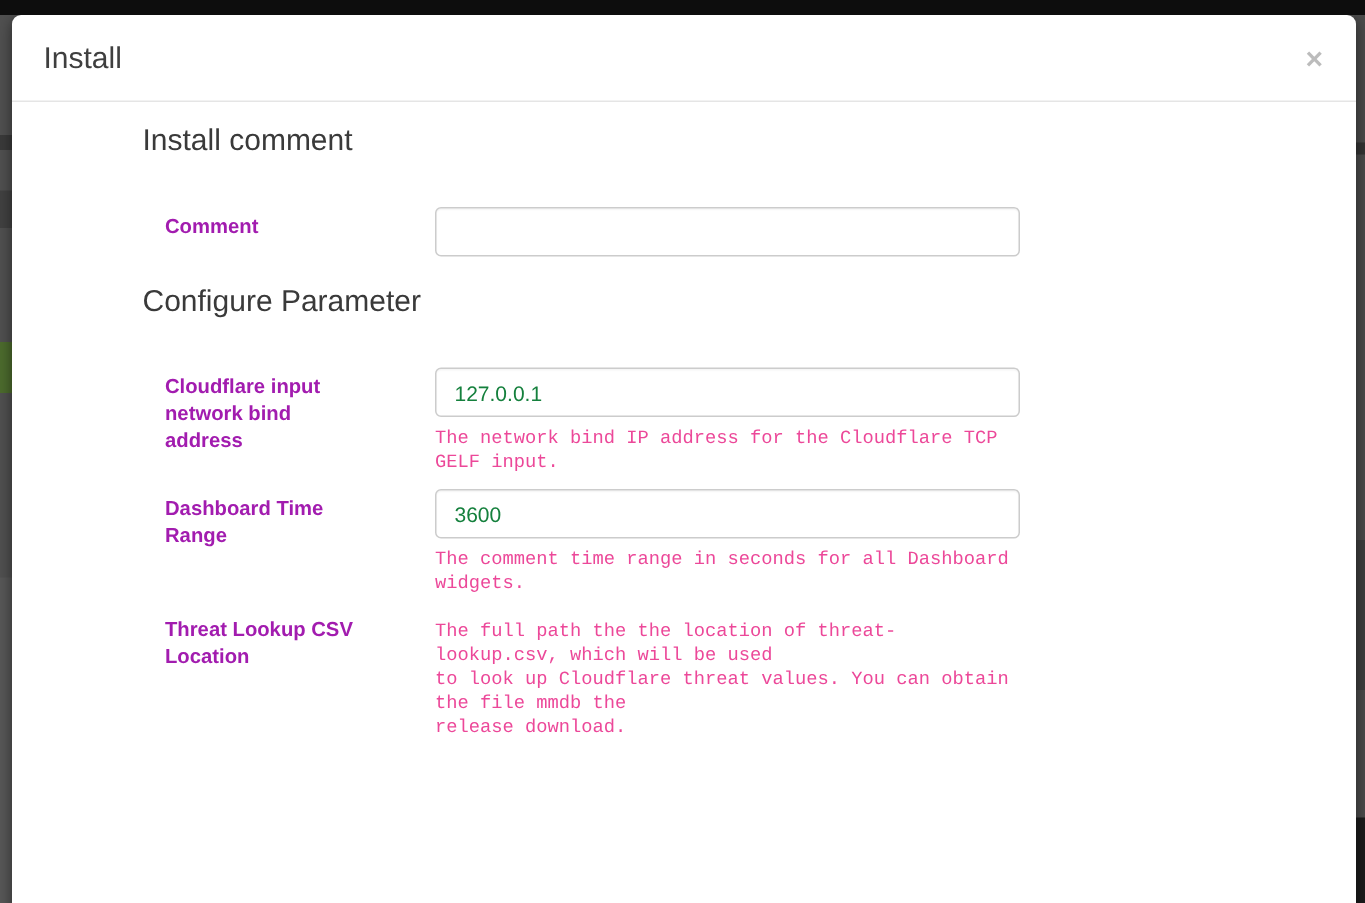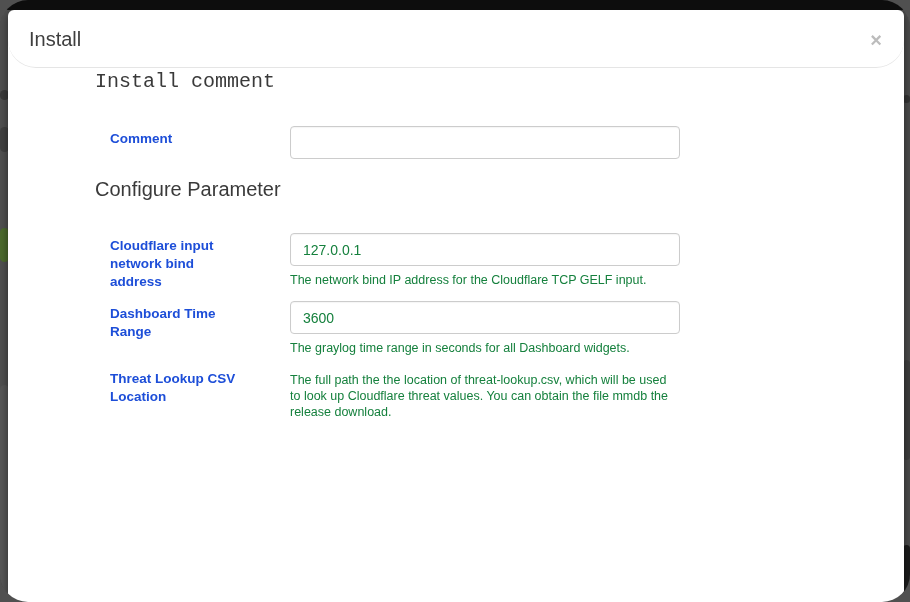--- a/index.html
+++ b/index.html
@@ -1,15 +1,15 @@
 <!DOCTYPE html>
 <html><head>
 <meta charset="utf-8">
 <style>
-  * { margin: 0; padding: 0; box-sizing: border-box; border-radius: 28px; }
+  * { margin: 0; padding: 0; box-sizing: border-box; }
   html, body {
     width: 910px; height: 602px;
     overflow: hidden;
     font-family: "Liberation Sans", sans-serif;
     background: #505050;
   }
   .page { position: relative; width: 910px; height: 602px; }
 
   
   .top-bar {
@@ -50,48 +50,49 @@
     background: none; border: none; cursor: pointer;
     font-size: 20px; font-weight: 700; color: #bcbcbc;
     line-height: 20px; font-family: "Liberation Sans", sans-serif;
   }
   .modal-body { padding: 0 40px 0 87px; }
 
   .section-heading {
     font-size: 20px; font-weight: 400; color: #3a3a3a;
     line-height: 28px; margin: 16px 0 30px 0;
   }
-  .section-heading.first { margin-top: 0; font-family: Liberation Mono, monospace; }
+  .section-heading.first { margin-top: 12px; }
   .section-heading.last  { margin-top: 24px; }
 
   .form-row {
     display: flex; align-items: flex-start;
     padding-left: 15px; margin-bottom: 10px;
   }
   .field-label {
     width: 172px; margin-right: 8px; flex: none;
     padding-top: 4px;
-    font-size: 13.5px; font-weight: 700; color: #1d4ed8;
+    font-size: 13.5px; font-weight: 700; color: #a21caf;
     line-height: 18px; white-space: pre-line;
   }
   .field-col { width: 390px; flex: none; }
   .text-input {
     display: block; width: 390px; height: 33px;
     padding: 6px 12px;
     font-family: "Liberation Sans", sans-serif;
     font-size: 14px; color: #15803d;
     background: #ffffff;
     border: 1px solid #cccccc; border-radius: 4px;
     box-shadow: inset 0 1px 1px rgba(0,0,0,0.045);
     outline: none;
   }
   .help-text {
     margin-top: 6px;
-    font-size: 12.5px; color: #15803d; line-height: 16px;
+    font-size: 12.5px; color: #ec4899; line-height: 16px;
     white-space: pre-line;
+    font-family: Liberation Mono, monospace;
   }
 </style>
 </head>
 <body>
 
 <div class="page">
 
   <div class="strip strip-left">
     <div class="frag frag-band1"></div>
     <div class="frag frag-block1"></div>
@@ -133,21 +134,21 @@
           <input type="text" class="text-input" value="127.0.0.1" style="">
           <div class="help-text">The network bind IP address for the Cloudflare TCP GELF input.</div>
         </div>
       </div>
 
       <div class="form-row">
         <label class="field-label">Dashboard Time
 Range</label>
         <div class="field-col">
           <input type="text" class="text-input" value="3600" style="">
-          <div class="help-text">The graylog time range in seconds for all Dashboard widgets.</div>
+          <div class="help-text">The comment time range in seconds for all Dashboard widgets.</div>
         </div>
       </div>
 
 
       <div class="form-row">
         <label class="field-label">Threat Lookup CSV
 Location</label>
         <div class="field-col">
           <div class="help-text">The full path the the location of threat-lookup.csv, which will be used
 to look up Cloudflare threat values. You can obtain the file mmdb the

